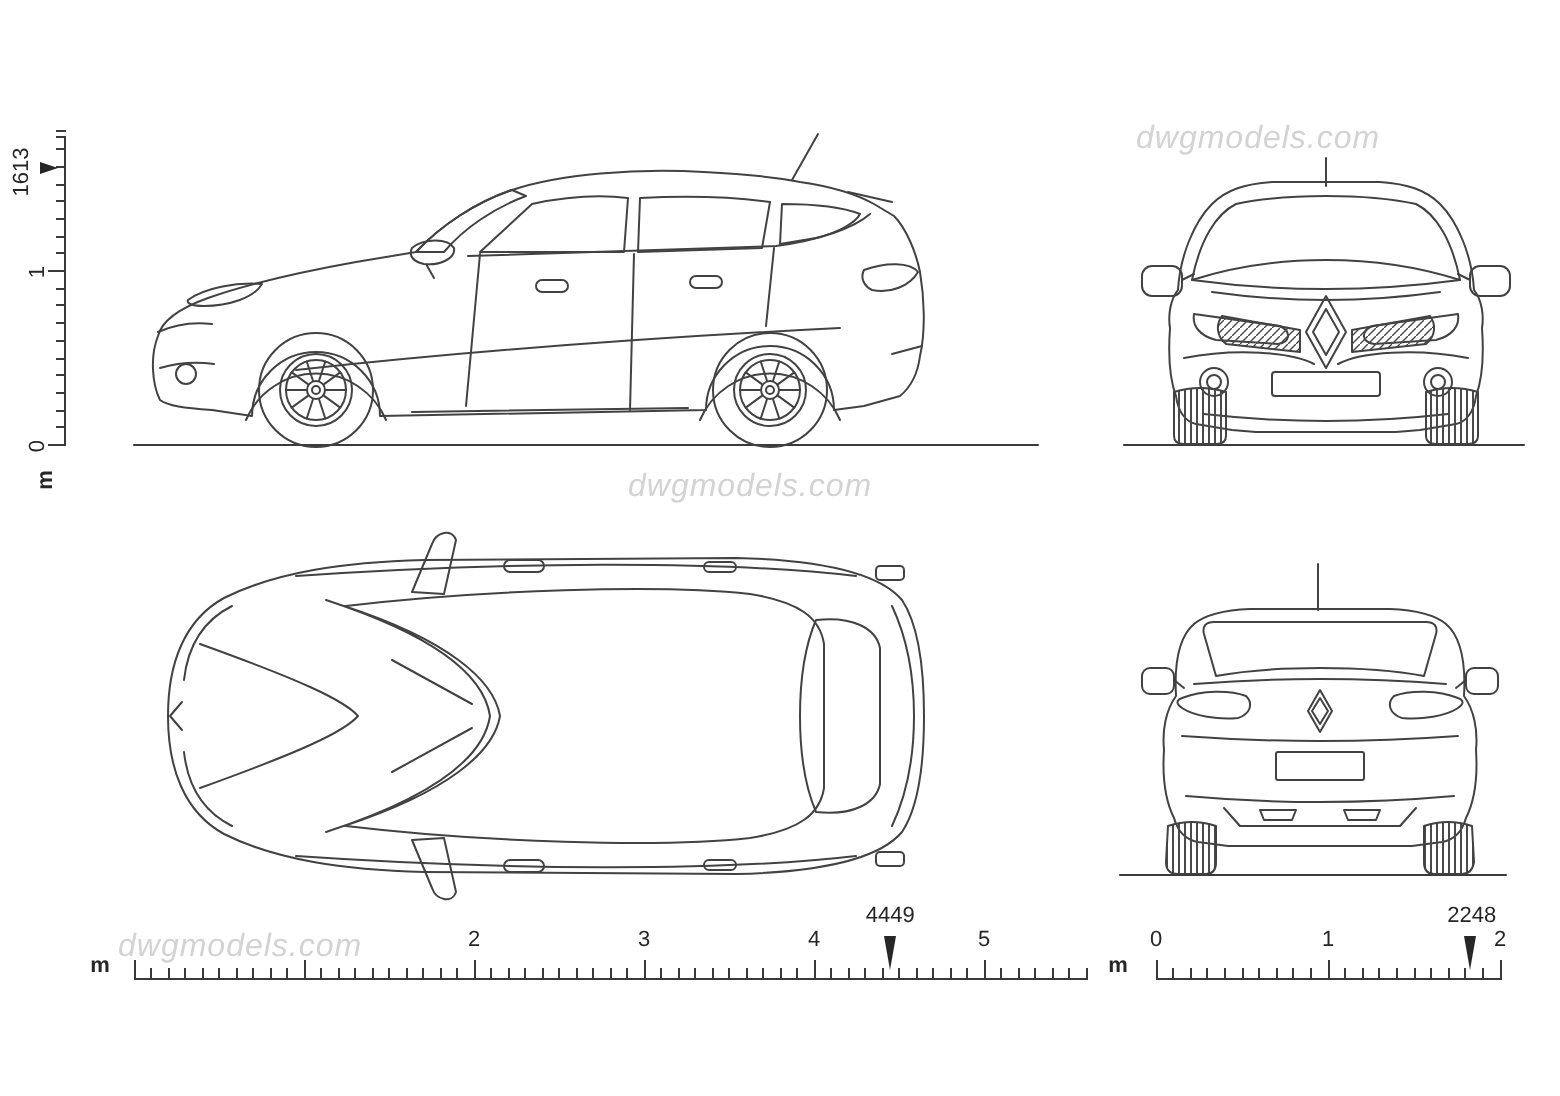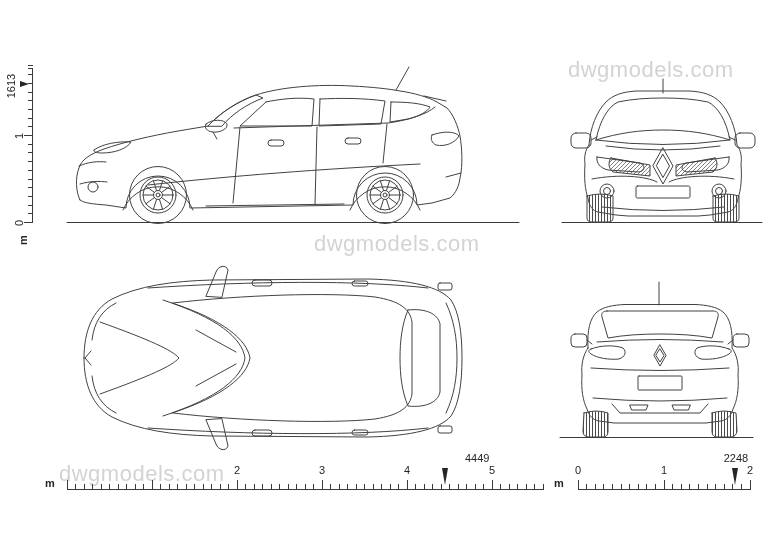--- a/index.html
+++ b/index.html
@@ -1,20 +1,20 @@
 <!DOCTYPE html>
 <html><head>
 <meta charset="utf-8">
 <style>
   html,body{margin:0;padding:0;background:#fff;}
   .canvas{position:relative;width:780px;height:548px;background:#fff;overflow:hidden;
           font-family:"Liberation Sans",sans-serif;}
   .canvas svg{position:absolute;left:0;top:0;}
-  .wm{position:absolute;font-family:"Liberation Sans",sans-serif;
-      font-size:22px;line-height:26px;color:#d3d3d3;white-space:nowrap;letter-spacing:.5px;}
+  .wm{position:absolute;font-family:"Liberation Sans",sans-serif;font-style:italic;
+      font-size:16px;line-height:26px;color:#d3d3d3;white-space:nowrap;letter-spacing:.5px;}
   #rulers-layer{position:absolute;left:0;top:0;width:780px;height:548px;}
   .baseline,.tick{position:absolute;background:#3a3a3a;}
   .rlabel{position:absolute;font-family:"Liberation Sans",sans-serif;font-size:11px;
           line-height:12px;color:#262626;text-align:center;}
   .runit{font-weight:bold;}
   .vlabel{transform:rotate(-90deg);}
   .tri-down{position:absolute;width:0;height:0;border-left:3.5px solid transparent;
             border-right:3.5px solid transparent;border-top:17px solid #262626;}
   .tri-right{position:absolute;width:0;height:0;border-top:3.5px solid transparent;
              border-bottom:3.5px solid transparent;border-left:9px solid #262626;}
@@ -225,21 +225,21 @@
       <div class="tick" style="left: 508.5px; top: 484px; width: 1px; height: 6px;"></div>
       <div class="tick" style="left: 517px; top: 484px; width: 1px; height: 6px;"></div>
       <div class="tick" style="left: 525.5px; top: 484px; width: 1px; height: 6px;"></div>
       <div class="tick" style="left: 534px; top: 484px; width: 1px; height: 6px;"></div>
       <div class="tick" style="left: 542.5px; top: 484px; width: 1px; height: 6px;"></div>
       <div class="rlabel" style="left: 227px; top: 464px; width: 20px;">2</div>
       <div class="rlabel" style="left: 312px; top: 464px; width: 20px;">3</div>
       <div class="rlabel" style="left: 397px; top: 464px; width: 20px;">4</div>
       <div class="rlabel" style="left: 482px; top: 464px; width: 20px;">5</div>
       <div class="rlabel runit" style="left: 42px; top: 477px; width: 16px;">m</div>
-      <div class="rlabel" style="left: 425.165px; top: 452px; width: 40px; margin-left: 32px;">4449</div>
+      <div class="rlabel" style="left: 425.165px; top: 452px; width: 40px;">4449</div>
       <div class="tri-down" style="left: 441.665px; top: 468px;"></div>
       <div class="baseline" style="left: 578px; top: 489px; width: 172px; height: 1px;"></div>
       <div class="tick" style="left: 577.5px; top: 480px; width: 1px; height: 10px;"></div>
       <div class="tick" style="left: 586.1px; top: 484px; width: 1px; height: 6px;"></div>
       <div class="tick" style="left: 594.7px; top: 484px; width: 1px; height: 6px;"></div>
       <div class="tick" style="left: 603.3px; top: 484px; width: 1px; height: 6px;"></div>
       <div class="tick" style="left: 611.9px; top: 484px; width: 1px; height: 6px;"></div>
       <div class="tick" style="left: 620.5px; top: 484px; width: 1px; height: 6px;"></div>
       <div class="tick" style="left: 629.1px; top: 484px; width: 1px; height: 6px;"></div>
       <div class="tick" style="left: 637.7px; top: 484px; width: 1px; height: 6px;"></div>

